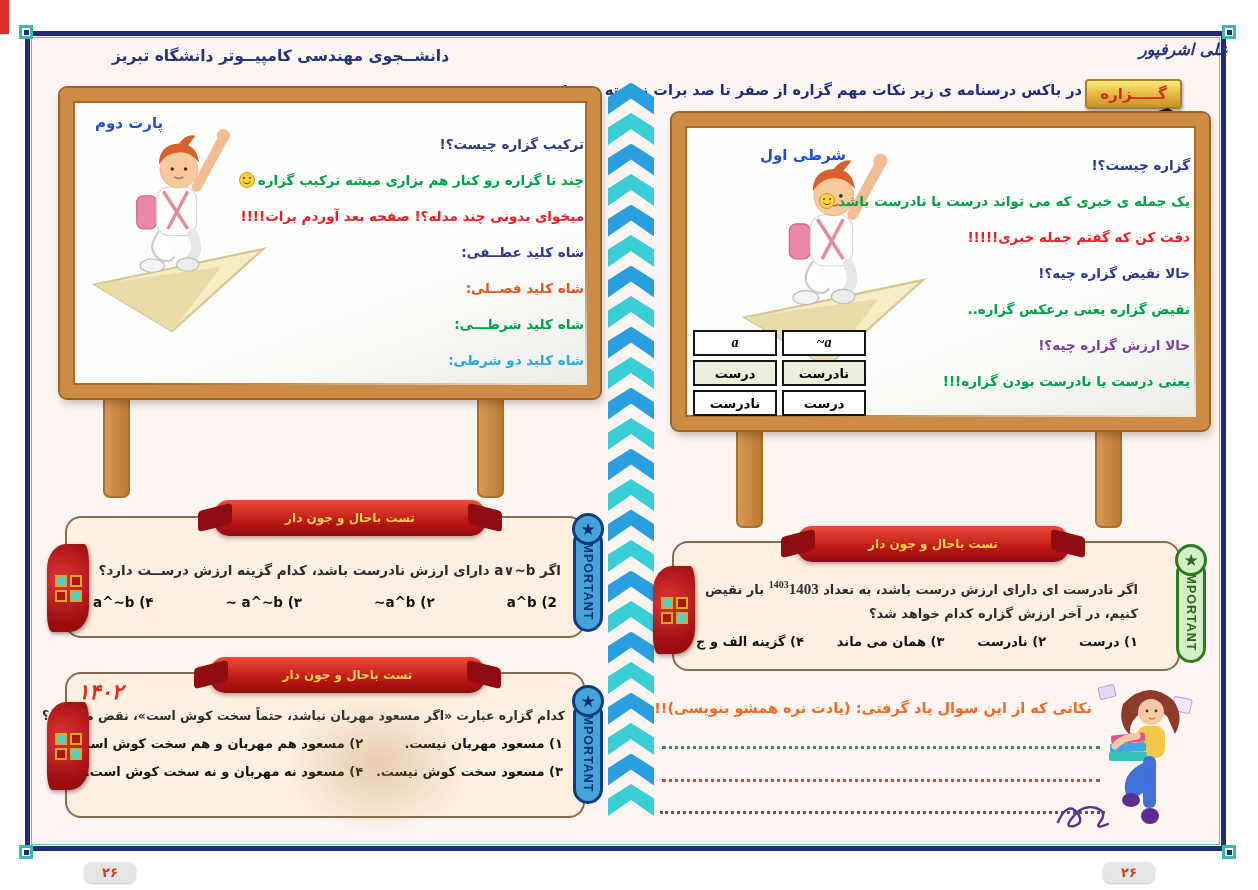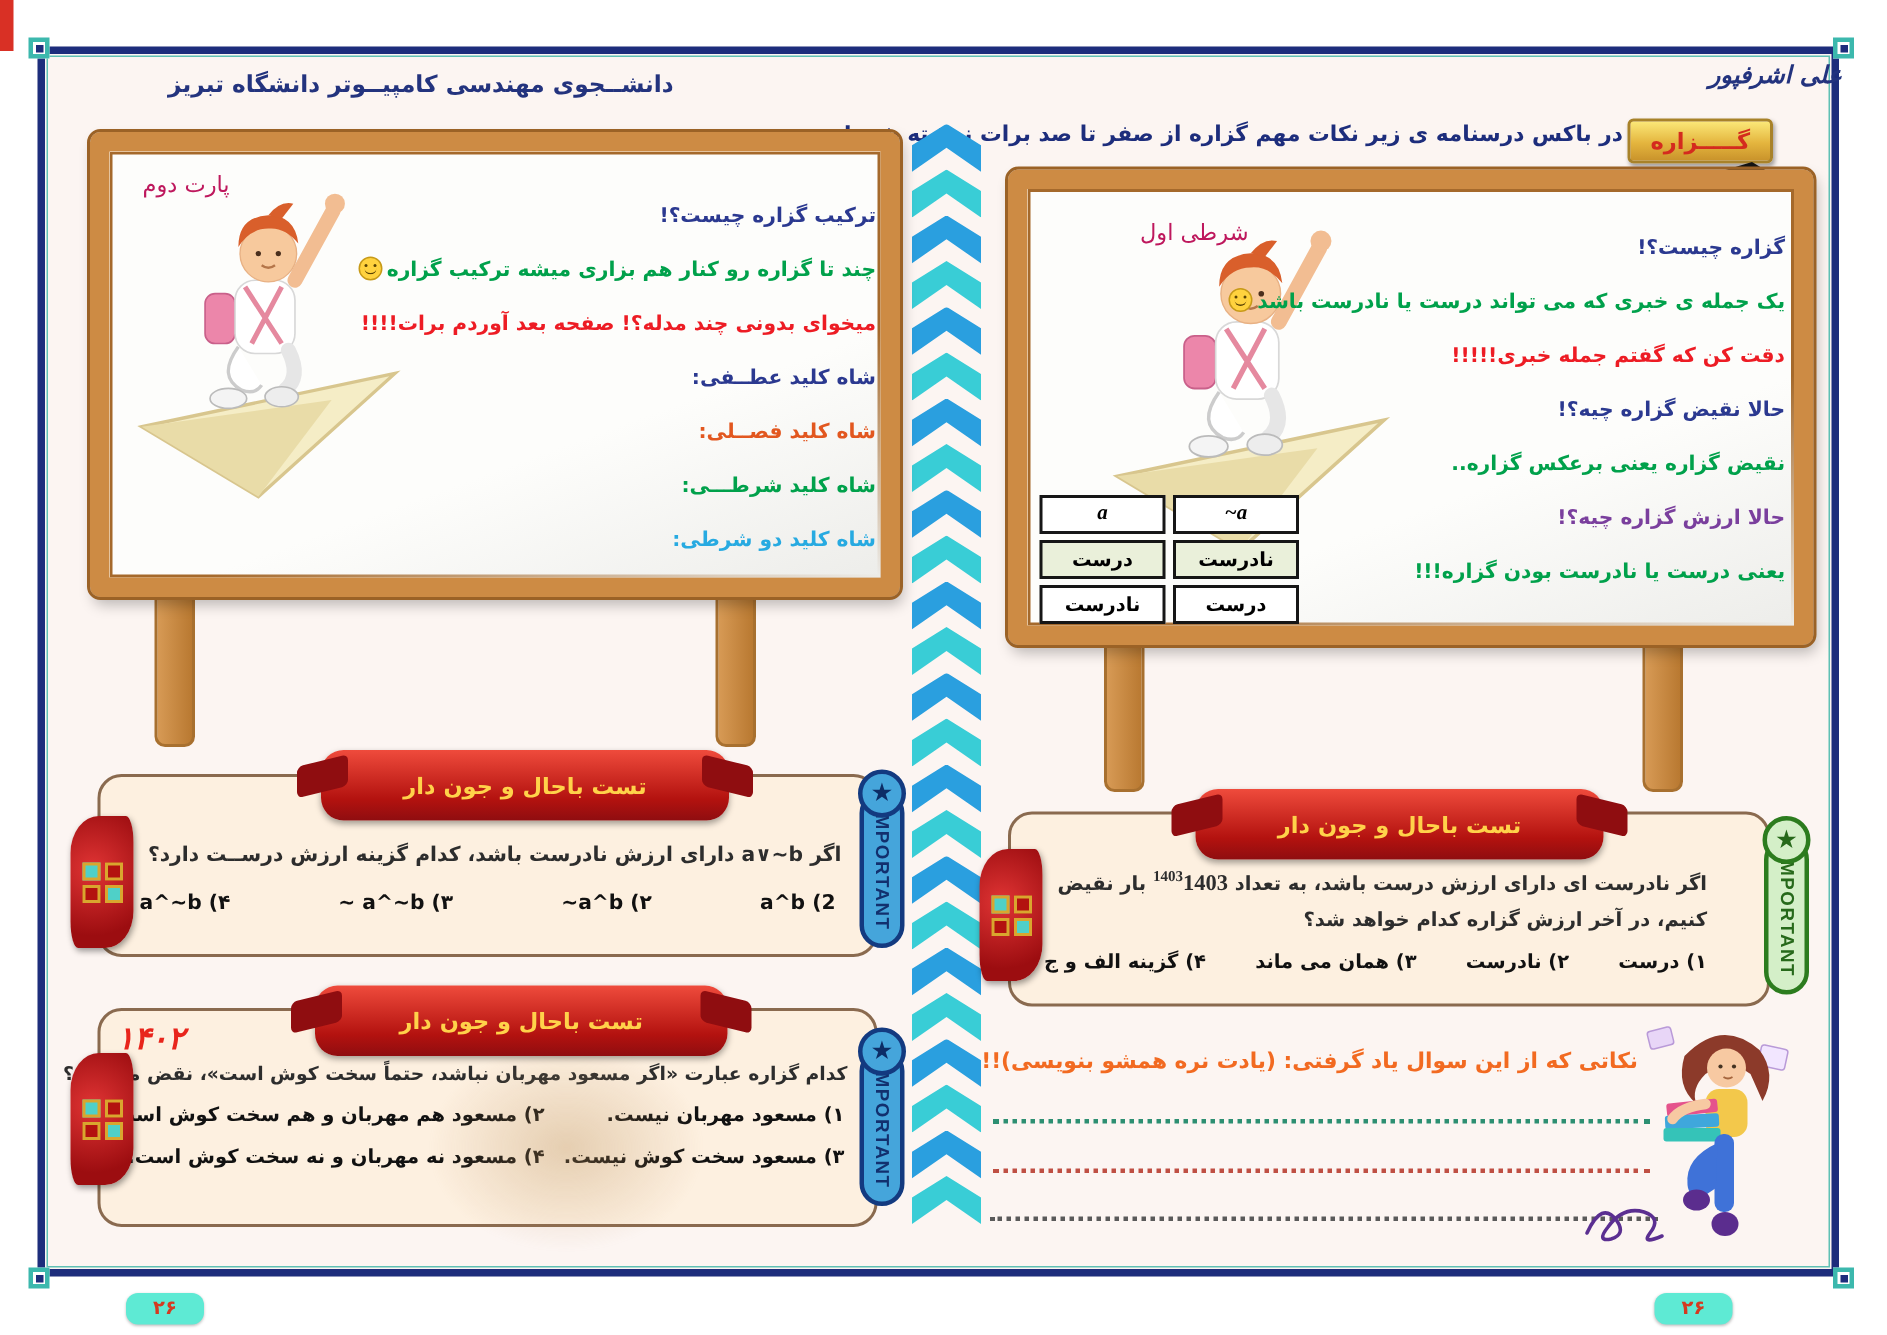--- a/index.html
+++ b/index.html
@@ -34,44 +34,44 @@
   .chev.c1{background:#2a9fdf;}
   .chev.c2{background:#39cdd6;}
 
   
   .leg{position:absolute;width:27px;background:linear-gradient(90deg,#d79a55,#b97931);
        border:2px solid #a8702f;border-radius:0 0 7px 7px;box-sizing:border-box;z-index:0;}
   .board{position:absolute;background:#fdfdfb;border:13px solid #cd8b44;border-radius:7px;
          outline:2px solid #9b6226;box-sizing:border-box;z-index:1;
          box-shadow:inset 0 0 0 2px #a5692b,2px 5px 9px rgba(0,0,0,.25);}
   .board::after{content:"";position:absolute;inset:0;background:linear-gradient(160deg,transparent 65%,#ededea);}
-  .part-label{position:absolute;direction:rtl;color:#be185d;font-weight:normal;font-size:15px;z-index:2;}
+  .part-label{position:absolute;direction:rtl;color:#1d4ed8;font-weight:bold;font-size:15px;z-index:2;}
   .board-lines{position:absolute;direction:rtl;text-align:right;font-weight:bold;z-index:2;}
   .bline{white-space:nowrap;line-height:22px;margin-bottom:14px;font-size:13.5px;}
   .c-blue{color:#2b3990;} .c-green{color:#00a14b;} .c-red{color:#ed1c24;}
   .c-purple{color:#7a3f9d;} .c-orange{color:#e2571f;} .c-cyan{color:#27aae1;}
   .smiley{display:inline-block;width:14px;height:14px;border-radius:50%;background:#ffd23e;
           border:1px solid #c79a18;position:relative;vertical-align:-3px;margin-right:3px;}
   .smiley::before{content:"";position:absolute;left:3px;top:4px;width:2px;height:2px;border-radius:50%;
           background:#5a4303;box-shadow:6px 0 0 #5a4303;}
   .smiley::after{content:"";position:absolute;left:3px;top:5px;width:8px;height:5px;border-bottom:1.5px solid #5a4303;border-radius:0 0 8px 8px;}
 
   
   .truth{position:absolute;left:688px;top:326px;z-index:2;border-collapse:separate;border-spacing:5px 4px;}
   .truth td{border:2px solid #161616;background:#fff;width:72px;height:20px;text-align:center;
             font-weight:bold;font-size:13px;padding:1px 4px;}
   .truth .hd{font-family:"Liberation Serif",serif;font-style:italic;font-size:14px;}
   .truth .gr{background:#eaf0da;}
 
   
   .tbox{position:absolute;background:#fdf0e0;border:2px solid #8a6a4f;border-radius:16px;
         box-sizing:border-box;z-index:2;}
-  .ribbon{position:absolute;height:47px;background:linear-gradient(#ef4b3c,#b3120f 70%,#8f0d10);
+  .ribbon{position:absolute;height:36px;background:linear-gradient(#ef4b3c,#b3120f 70%,#8f0d10);
         border-radius:15px;display:flex;align-items:center;justify-content:center;color:#ffd24a;
-        font-weight:bold;font-size:15px;z-index:4;box-shadow:0 2px 4px rgba(0,0,0,.35);}
+        font-weight:bold;font-size:12px;z-index:4;box-shadow:0 2px 4px rgba(0,0,0,.35);}
   .ribbon::before,.ribbon::after{content:"";position:absolute;top:7px;width:34px;height:21px;
         background:#8f0d10;z-index:-1;border-radius:4px;}
   .ribbon::before{left:-16px;transform:skewY(-14deg);}
   .ribbon::after{right:-16px;transform:skewY(14deg);}
   .question{direction:rtl;text-align:right;font-weight:bold;color:#2d2d2d;}
   .opts-row{display:flex;direction:rtl;justify-content:space-between;font-weight:bold;color:#111;}
   .opts-row span{white-space:nowrap;}
   .opts-grid{display:grid;direction:rtl;grid-template-columns:42% 58%;row-gap:13px;
         font-weight:bold;color:#111;font-size:13px;}
   .opts-grid span{white-space:nowrap;}
@@ -102,21 +102,21 @@
   .fold .sq i:nth-child(1){background:#4fd0c8;}
   .fold .sq i:nth-child(2){background:#b3120f;}
   .fold .sq i:nth-child(3){background:#b3120f;}
   .fold .sq i:nth-child(4){background:#4fd0c8;}
 
   
   .notes-title{position:absolute;left:662px;top:700px;width:430px;direction:rtl;
         color:#f26a21;font-weight:bold;font-size:14.5px;white-space:nowrap;z-index:2;}
   .dotline{position:absolute;height:0;border-bottom:3px dotted #2d8f72;z-index:2;}
 
-  .pagenum{position:absolute;width:52px;height:21px;background:#5eead4;border-radius:8px;
+  .pagenum{position:absolute;width:52px;height:21px;background:#e5e5e5;border-radius:8px;
         display:flex;align-items:center;justify-content:center;color:#d43a20;font-weight:bold;
         font-size:13px;box-shadow:0 1px 2px rgba(0,0,0,.25);}
   .watermark{position:absolute;pointer-events:none;z-index:3;
         background:radial-gradient(ellipse at center,rgba(187,143,89,.35),rgba(187,143,89,0) 70%);
         filter:blur(1px);}
   .hidden-defs{position:absolute;width:0;height:0;overflow:hidden;}
 </style>
 </head>
 <body>
 

